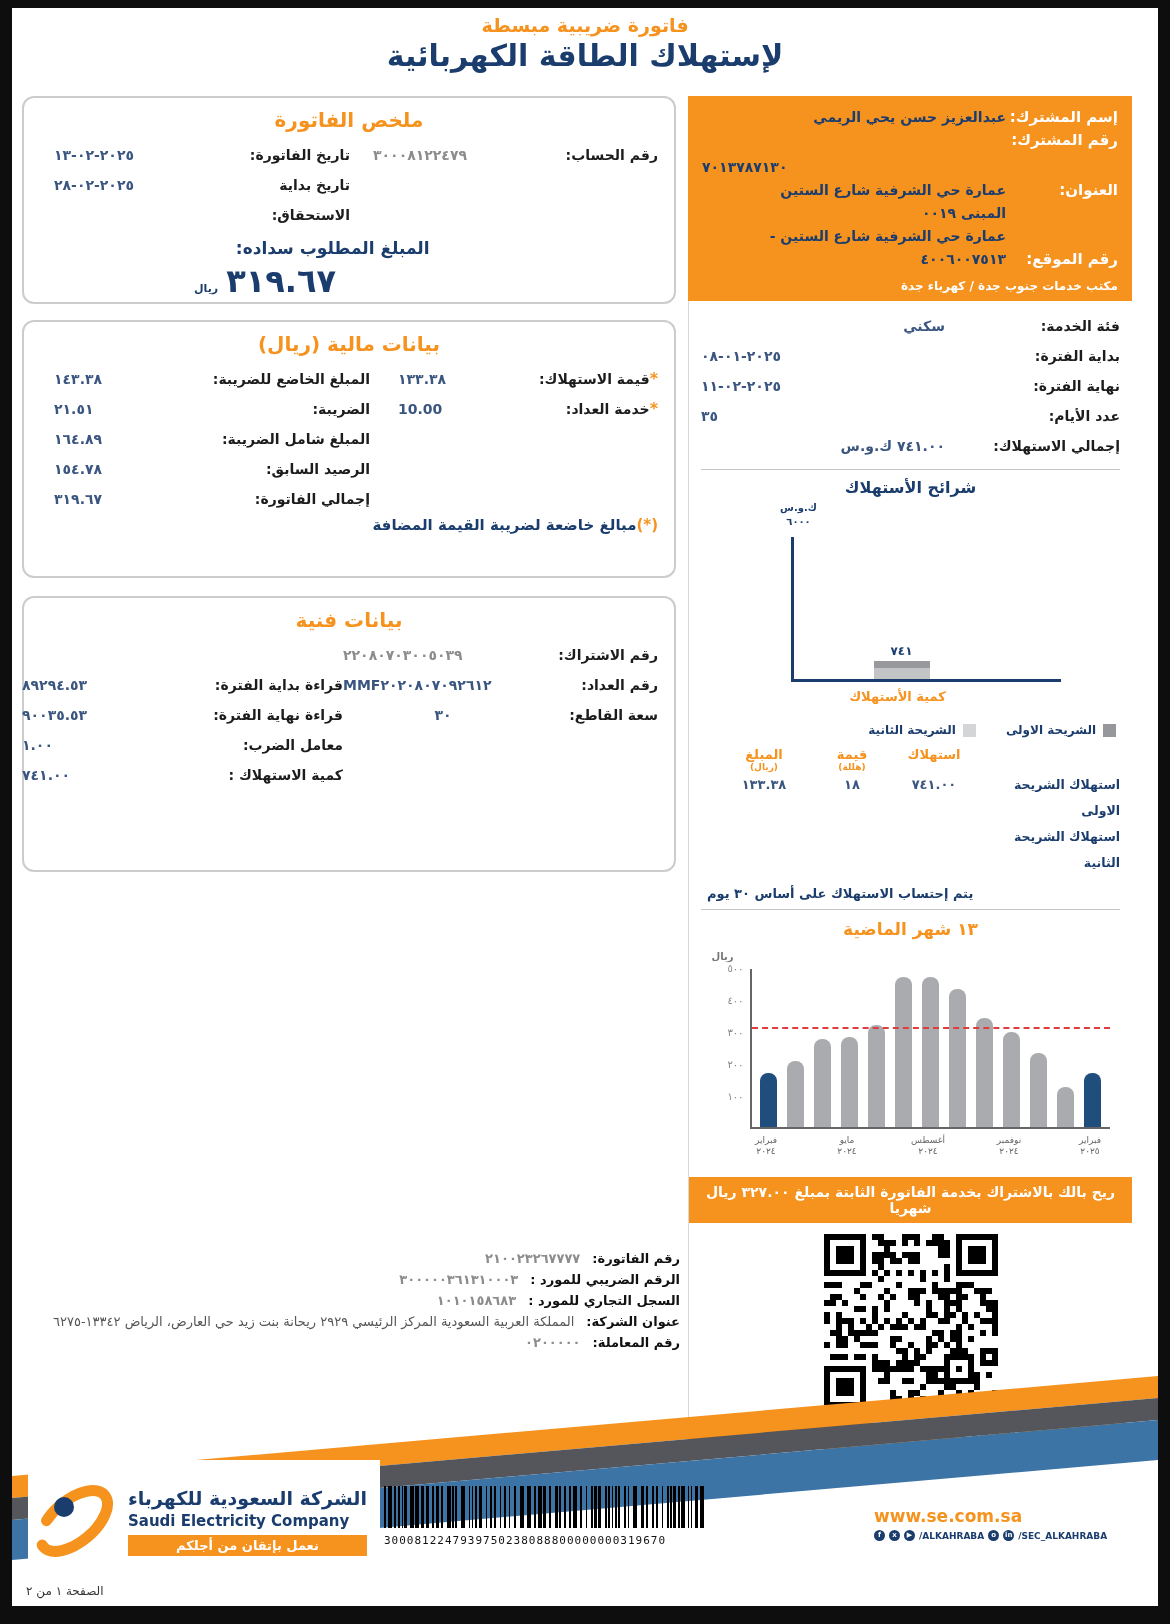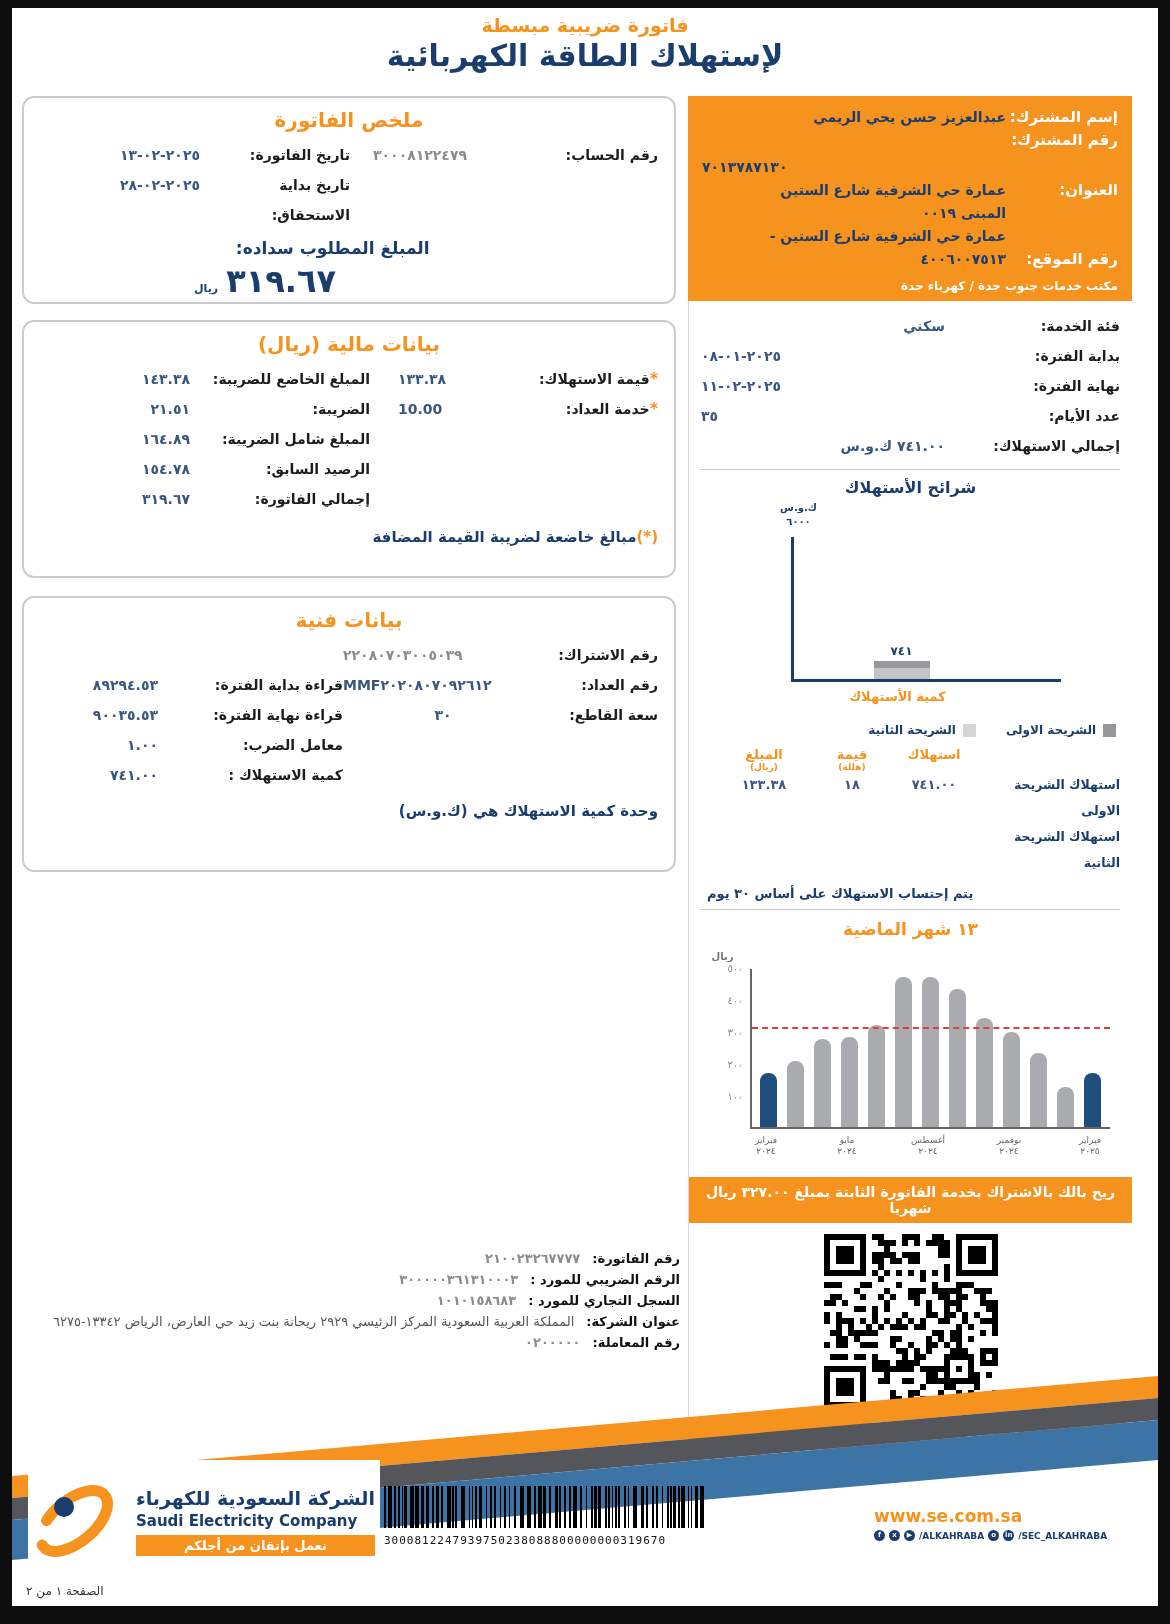--- a/index.html
+++ b/index.html
@@ -28,29 +28,29 @@
   .ast { color:var(--orange,#F6921E); font-weight:bold; }
   .sp-flex { flex:1; }
 
   .sum-grid, .fin-grid, .tec-grid { display:grid; direction:rtl; align-items:baseline; line-height:30px; }
   .sum-grid { grid-template-columns:115px 170px 1fr 150px 160px; }
   .fin-grid { grid-template-columns:150px 110px 1fr 180px 150px; }
   .tec-grid { grid-template-columns:115px 200px 1fr 185px 150px; }
   .cR { text-align:start; }
   .vR { text-align:start; }
   .cL { text-align:start; }
-  .vL { text-align:right; padding-left:14px; }
+  .vL { text-align:left; padding-left:14px; }
 
   .amt-lbl { color:var(--navy,#1B3D6E); font-weight:bold; font-size:17px; }
   .frow { display:flex; align-items:baseline; }
   .amt-row { margin-top:4px; align-items:flex-end; }
   .amt-val { color:var(--navy,#1B3D6E); font-weight:bold; font-size:32px; letter-spacing:3px; }
   .amt-cur { color:var(--navy,#1B3D6E); font-weight:bold; font-size:11px; margin-right:8px; padding-bottom:5px; }
 
-  .fin-note { margin-top:14px; text-align:right; font-size:15px; font-weight:bold; color:var(--navy,#1B3D6E); }
+  .fin-note { margin-top:2px; text-align:right; font-size:15px; font-weight:bold; color:var(--navy,#1B3D6E); }
   .tec-note { margin-top:12px; text-align:right; font-size:15px; font-weight:bold; color:var(--navy,#1B3D6E); }
 
   
   .right-col { position:absolute; left:676px; top:88px; width:444px; }
   .cust-box { background:var(--orange,#F6921E); padding:10px 14px 8px 14px; }
   .c-row { display:flex; line-height:23px; }
   .c-lbl { width:112px; color:#ffffff; font-weight:bold; font-size:15px; flex:none; }
   .c-val { flex:1; text-align:start; color:var(--navy,#1B3D6E); font-weight:bold; font-size:14px; }
   .c-office { margin-top:8px; color:#ffffff; font-weight:bold; font-size:12px; text-align:start; }
 
@@ -92,21 +92,21 @@
 
   
   .bottom-info { position:absolute; left:8px; top:1240px; width:660px; font-size:13px; }
   .b-row { display:flex; gap:12px; line-height:21px; align-items:baseline; }
   .b-lbl { font-weight:bold; color:#111; flex:none; }
   .b-val { color:var(--muted-gray,#8C8C8C); font-weight:bold; }
   .b-addr-val { color:#555; white-space:nowrap; }
 
   
   .stripes { position:absolute; left:0; top:1352px; width:1146px; height:210px; }
-  .logo-block { position:absolute; left:16px; top:1452px; width:352px; height:122px; background:#fff; display:flex; align-items:center; gap:16px; direction:ltr; }
+  .logo-block { position:absolute; left:16px; top:1452px; width:352px; height:122px; background:#fff; display:flex; align-items:center; gap:8px; direction:ltr; }
   .logo-text { display:flex; flex-direction:column; }
   .logo-ar { color:var(--navy,#1B3D6E); font-weight:bold; font-size:19px; direction:rtl; text-align:left; }
   .logo-en { color:var(--navy,#1B3D6E); font-weight:bold; font-size:15px; margin-top:3px; }
   .logo-tag { background:var(--orange,#F6921E); color:#fff; font-weight:bold; font-size:13px; direction:rtl; text-align:center; padding:3px 12px; margin-top:5px; }
   .barcode-block { position:absolute; left:372px; top:1478px; width:330px; text-align:left; direction:ltr; }
   .barcode-num { font-family:"DejaVu Sans Mono", monospace; font-size:11px; color:#111; margin-top:2px; letter-spacing:1px; }
   .web-block { position:absolute; left:862px; top:1498px; width:250px; direction:ltr; }
   .web-url { color:var(--orange,#F6921E); font-weight:bold; font-size:17px; }
   .social-row { margin-top:4px; display:flex; align-items:center; gap:4px; font-size:9px; font-weight:bold; color:var(--navy,#1B3D6E); }
   .soc-ic { width:11px; height:11px; border-radius:50%; background:var(--navy,#1B3D6E); color:#fff; font-size:7px; line-height:11px; text-align:center; display:inline-block; }
@@ -224,21 +224,20 @@
         <span class="lbl cL">معامل الضرب:</span>
         <span class="val num vL">١.٠٠</span>
       </div>
       <div class="tec-grid">
         <span></span>
           <span></span>
           <span></span>
         <span class="lbl cL">كمية الاستهلاك :</span>
         <span class="val num vL">٧٤١.٠٠</span>
       </div>
-      <div class="tec-note">وحدة كمية الاستهلاك هي (ك.و.س)</div>
     </section>
 
     <div class="right-col">
 
       <section class="cust-box">
         <div class="c-row">
           <span class="c-lbl">إسم المشترك:</span>
           <span class="c-val">عبدالعزيز حسن يحي الريمي</span>
         </div>
         <div class="c-row">

